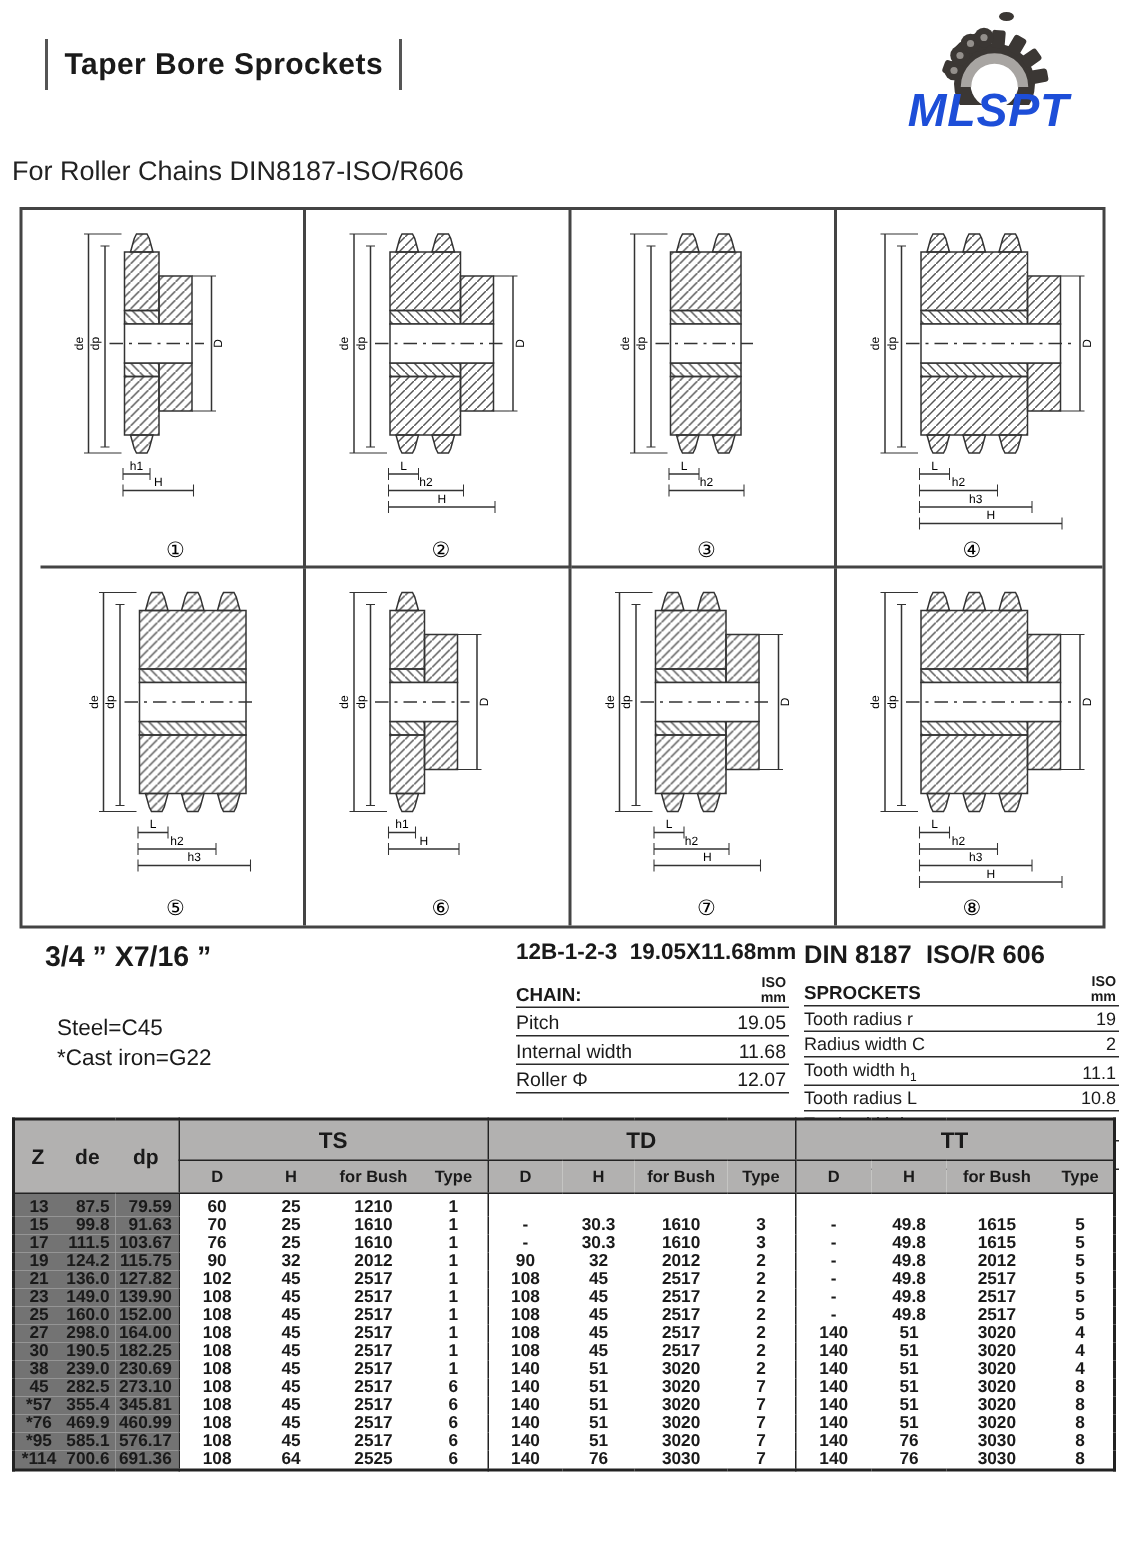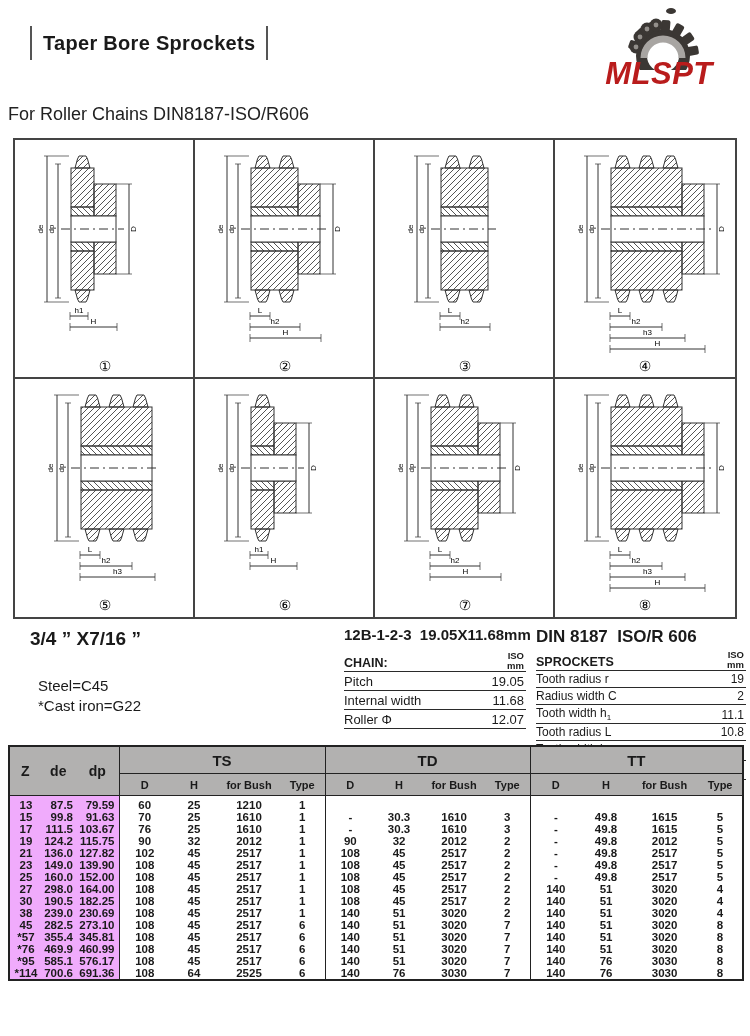--- a/index.html
+++ b/index.html
@@ -7,27 +7,27 @@
         font-family:"Liberation Sans",sans-serif;color:#1a1a1a;}
 
   
   .title-wrap{position:absolute;top:26px;left:30px;display:flex;align-items:center;gap:11px;}
   .vbar{width:2px;height:34px;background:#555;}
   .page-title{font-size:20px;font-weight:bold;letter-spacing:.3px;margin:0;}
   .subtitle{position:absolute;top:104px;left:8px;font-size:18px;color:#222;}
 
   .logo{position:absolute;top:4px;right:22px;width:138px;text-align:center;}
   .logo svg{display:block;margin:0 auto;}
-  .logo-text{font-size:31px;font-weight:bold;font-style:italic;color:#b91c1c;
+  .logo-text{font-size:31px;font-weight:bold;font-style:italic;color:#1d4ed8;
              margin-top:-14px;letter-spacing:.5px;}
 
   
   .diagram-grid{position:absolute;top:138px;left:13px;width:724px;height:481px;
                 border:2px solid #444;display:grid;grid-template-columns:repeat(4,1fr);
-                grid-template-rows:1fr 1fr;box-sizing:border-box;}
+                grid-template-rows:1fr 1fr;box-sizing:border-box;padding-left:12px;}
   .dcell{border-right:2px solid #444;border-bottom:2px solid #444;position:relative;overflow:hidden;}
   .dcell:nth-child(4n){border-right:none;}
   .dcell:nth-child(n+5){border-bottom:none;}
   .dcell svg{display:block;}
 
   
   .size-label{position:absolute;top:628px;left:30px;font-size:19px;font-weight:bold;white-space:pre;}
   .materials{position:absolute;top:676px;left:38px;font-size:15px;line-height:1.3;}
   .spec-block{position:absolute;box-sizing:border-box;}
   .chain-block{top:626px;left:344px;width:182px;}
@@ -49,21 +49,21 @@
               table-layout:fixed;border:2px solid #222;font-weight:bold;}
   .main-table th,.main-table td{padding:0;text-align:center;}
   .gray{background:#b2b1b0;}
   .ghead{font-size:15px;height:26px;border-left:1.6px solid #222;border-bottom:1.6px solid #222;}
   .zhead{font-size:14px;border-bottom:1.6px solid #222;}
   .zhead span{display:inline-block;}
   .shead{font-size:11px;height:21px;border-bottom:1.6px solid #222;}
   .shead.gsep,td.gsep{border-left:1.6px solid #222;}
   .main-table tbody td{font-size:11.5px;height:12px;line-height:12px;}
   .main-table tbody tr:first-child td{padding-top:3px;}
-  td.zc{background:#f0abfc;}
+  td.zc{background:#737373;}
   td.ra{text-align:right;padding-right:4px;}
 </style>
 </head>
 <body>
 
 <div class="page">
 
   <div class="title-wrap">
     <span class="vbar"></span>
     <h1 class="page-title">Taper Bore Sprockets</h1>

